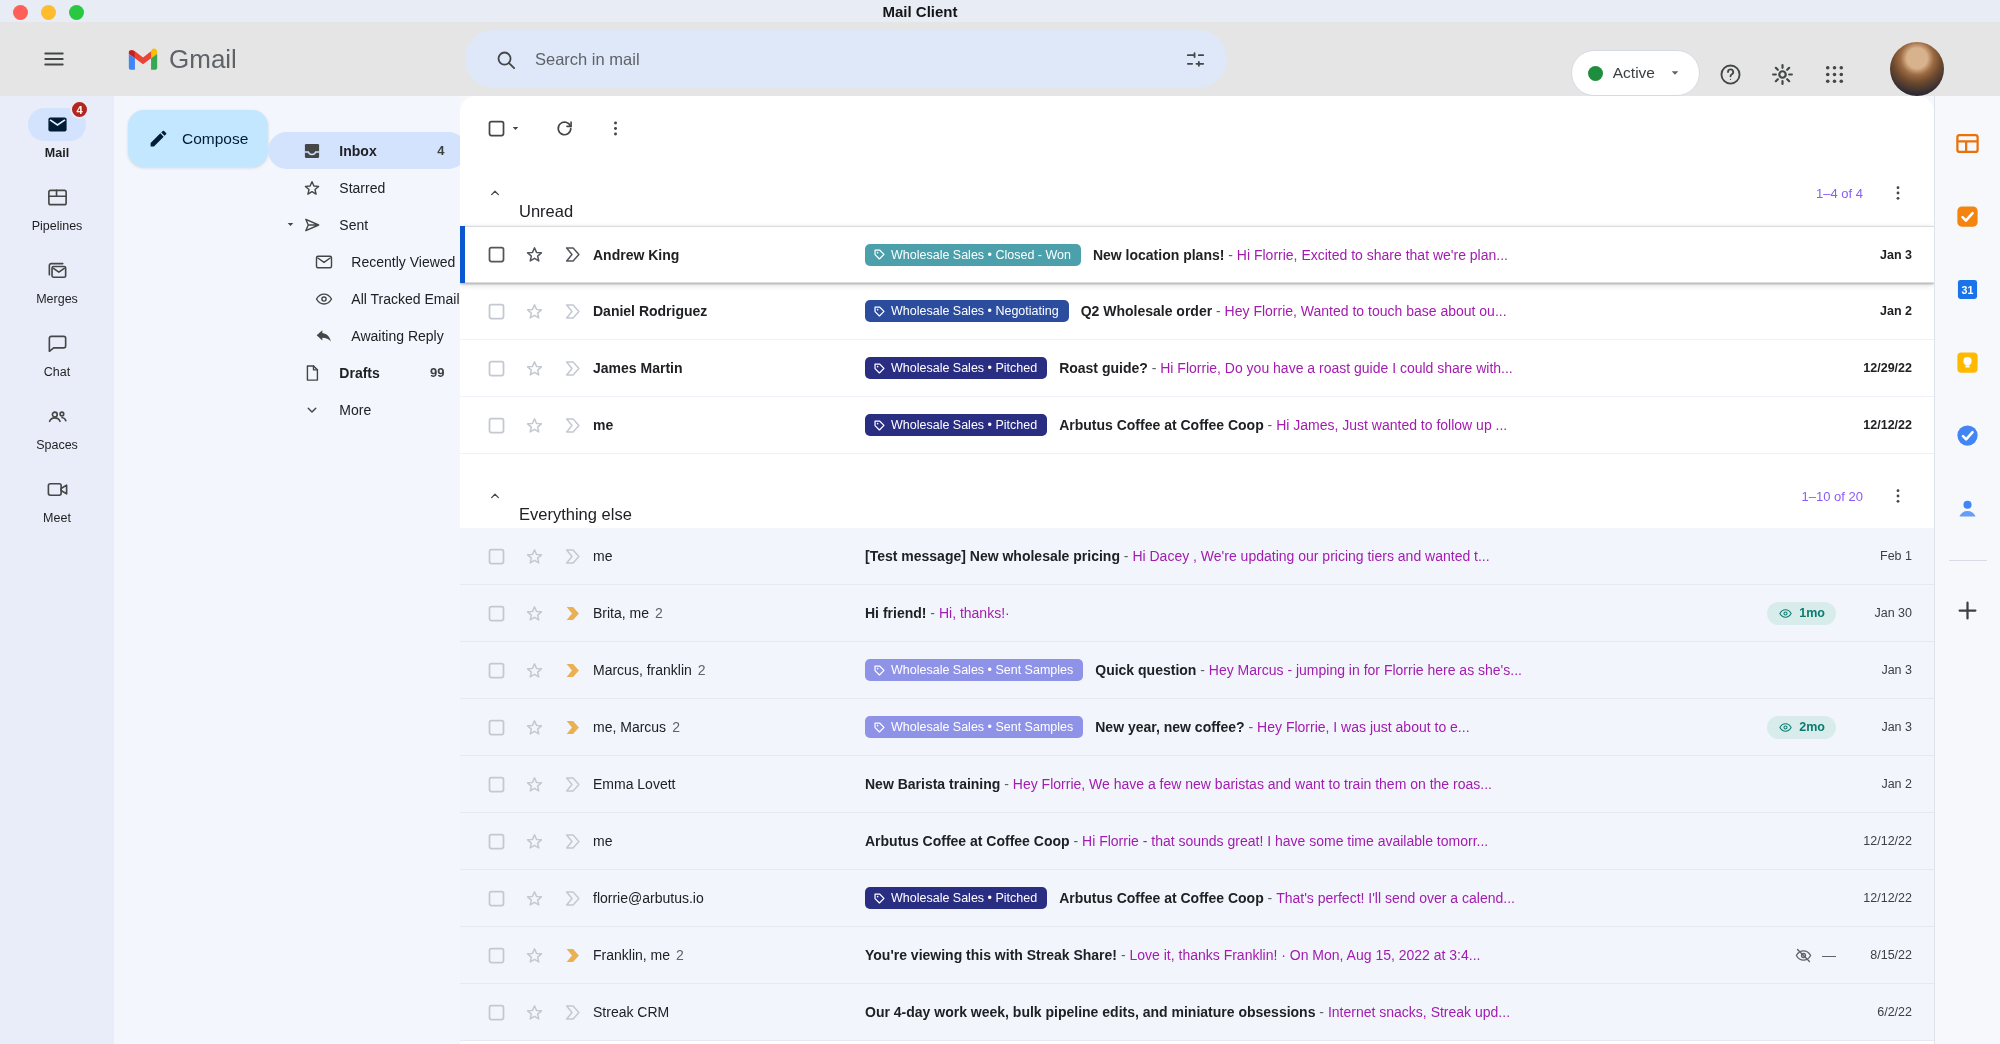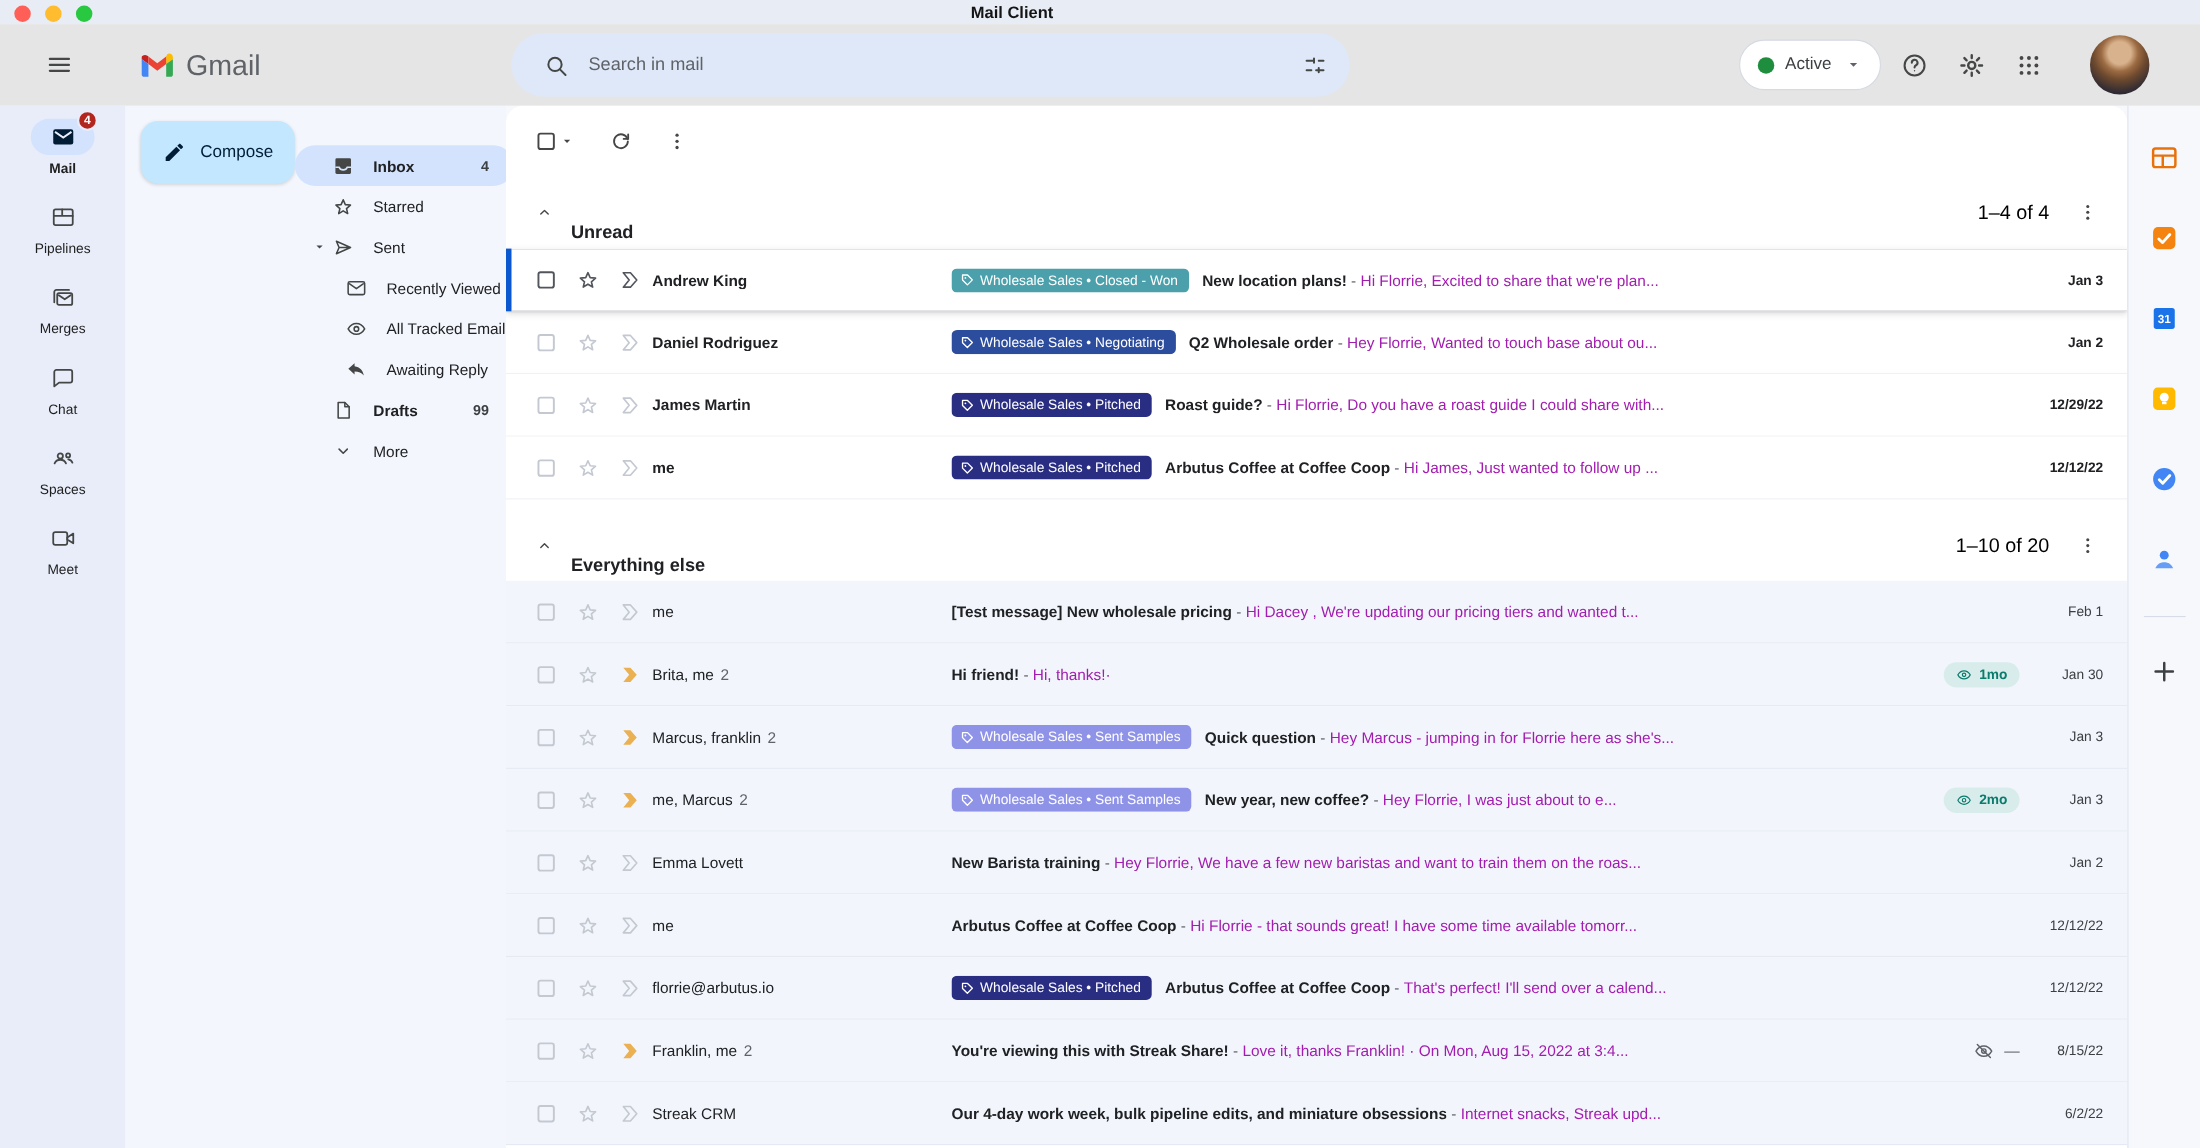--- a/index.html
+++ b/index.html
@@ -16,21 +16,21 @@
   .burger { margin-left:34px; width:40px; height:40px; display:flex; align-items:center; justify-content:center; color:#444746; cursor:pointer; }
   .burger svg { width:26px; height:26px; }
   .logo { margin-left:52px; display:flex; align-items:center; gap:9px; }
   .logo svg { width:34px; height:34px; }
   .logo-text { font-size:26px; color:#5f6368; }
   .search { position:absolute; left:465px; top:8px; width:762px; height:58px; background:#dfe8f8; border-radius:29px; display:flex; align-items:center; padding:0 10px 0 18px; }
   .search .sic { width:44px; height:44px; display:flex; align-items:center; justify-content:center; color:#444746; cursor:pointer; }
   .search .sic svg { width:23px; height:23px; }
   .search input { flex:1; border:none; outline:none; background:transparent; font-size:16.5px; color:#202124; padding-left:8px; font-family:"Liberation Sans",sans-serif; }
   .search input::placeholder { color:#5f6368; opacity:1; }
-  .hdr-right { position:absolute; right:46px; top:0; height:74px; display:flex; align-items:center; gap:8px; }
+  .hdr-right { position:absolute; right:56px; top:0; height:74px; display:flex; align-items:flex-end; gap:8px; }
   .status-pill { height:46px; border:1px solid #d5dae2; background:#fff; border-radius:24px; display:flex; align-items:center; gap:10px; padding:0 14px 0 16px; cursor:pointer; }
   .status-dot { width:15px; height:15px; border-radius:50%; background:#1e8e3e; }
   .status-label { font-size:15.5px; color:#3c4043; }
   .status-caret { color:#5f6368; display:flex; }
   .status-caret svg { width:20px; height:20px; }
   .hicon { width:44px; height:44px; display:flex; align-items:center; justify-content:center; color:#444746; cursor:pointer; }
   .hicon svg { width:25px; height:25px; }
   .avatar { width:54px; height:54px; border-radius:50%; margin-left:26px; cursor:pointer;
     background: radial-gradient(circle at 50% 30%, #d8b28c 0 22%, #9c6b43 36%, #6e4a2e 52%, #2e2a33 78%, #1d1b22 100%); }
 
@@ -70,22 +70,22 @@
   .main { flex:1; background:#fff; border-radius:16px 16px 0 0; display:flex; flex-direction:column; overflow:hidden; }
   .toolbar { height:64px; display:flex; align-items:center; padding-left:26px; color:#444746; flex:none; }
   .tbi { display:flex; align-items:center; justify-content:center; cursor:pointer; }
   .tbi svg { width:21px; height:21px; }
   .tb-caret svg { width:17px; height:17px; }
   .tb-sp { width:30px; }
   .section-head { display:flex; align-items:center; padding:0 16px 0 26px; gap:15px; height:66px; flex:none; }
   .section-head.later { height:74px; padding-top:10px; }
   .sh-chev { color:#444746; display:flex; cursor:pointer; }
   .sh-chev svg { width:18px; height:18px; }
-  .sh-title { font-size:16.5px; font-weight:bold; color:#202124;margin-top:36px; }
-  .sh-range { margin-left:auto; font-size:18px; color:#000000; }
+  .sh-title { font-size:16.5px; font-weight:normal; color:#202124;margin-top:36px; }
+  .sh-range { margin-left:auto; font-size:13px; color:#8b5cf6; }
   .sh-more { width:40px; display:flex; justify-content:center; color:#444746; cursor:pointer; }
   .sh-more svg { width:20px; height:20px; }
 
   .row { height:57px; display:flex; align-items:center; padding:0 22px 0 26px; border-bottom:1px solid #eef1f6; font-size:14px; background:#fff; cursor:pointer; }
   .row.read { background:#f2f6fc; border-bottom-color:#e5eaf2; }
   .row .ctl { display:flex; color:#c3c8d1; margin-right:17px; flex:none; }
   .row .ctl svg { width:21px; height:21px; }
   .row .sk { margin-right:10px; }
   .row .sk.filled { color:#eab052; }
   .row .sk.filled svg path { fill:currentColor; stroke:none; }

